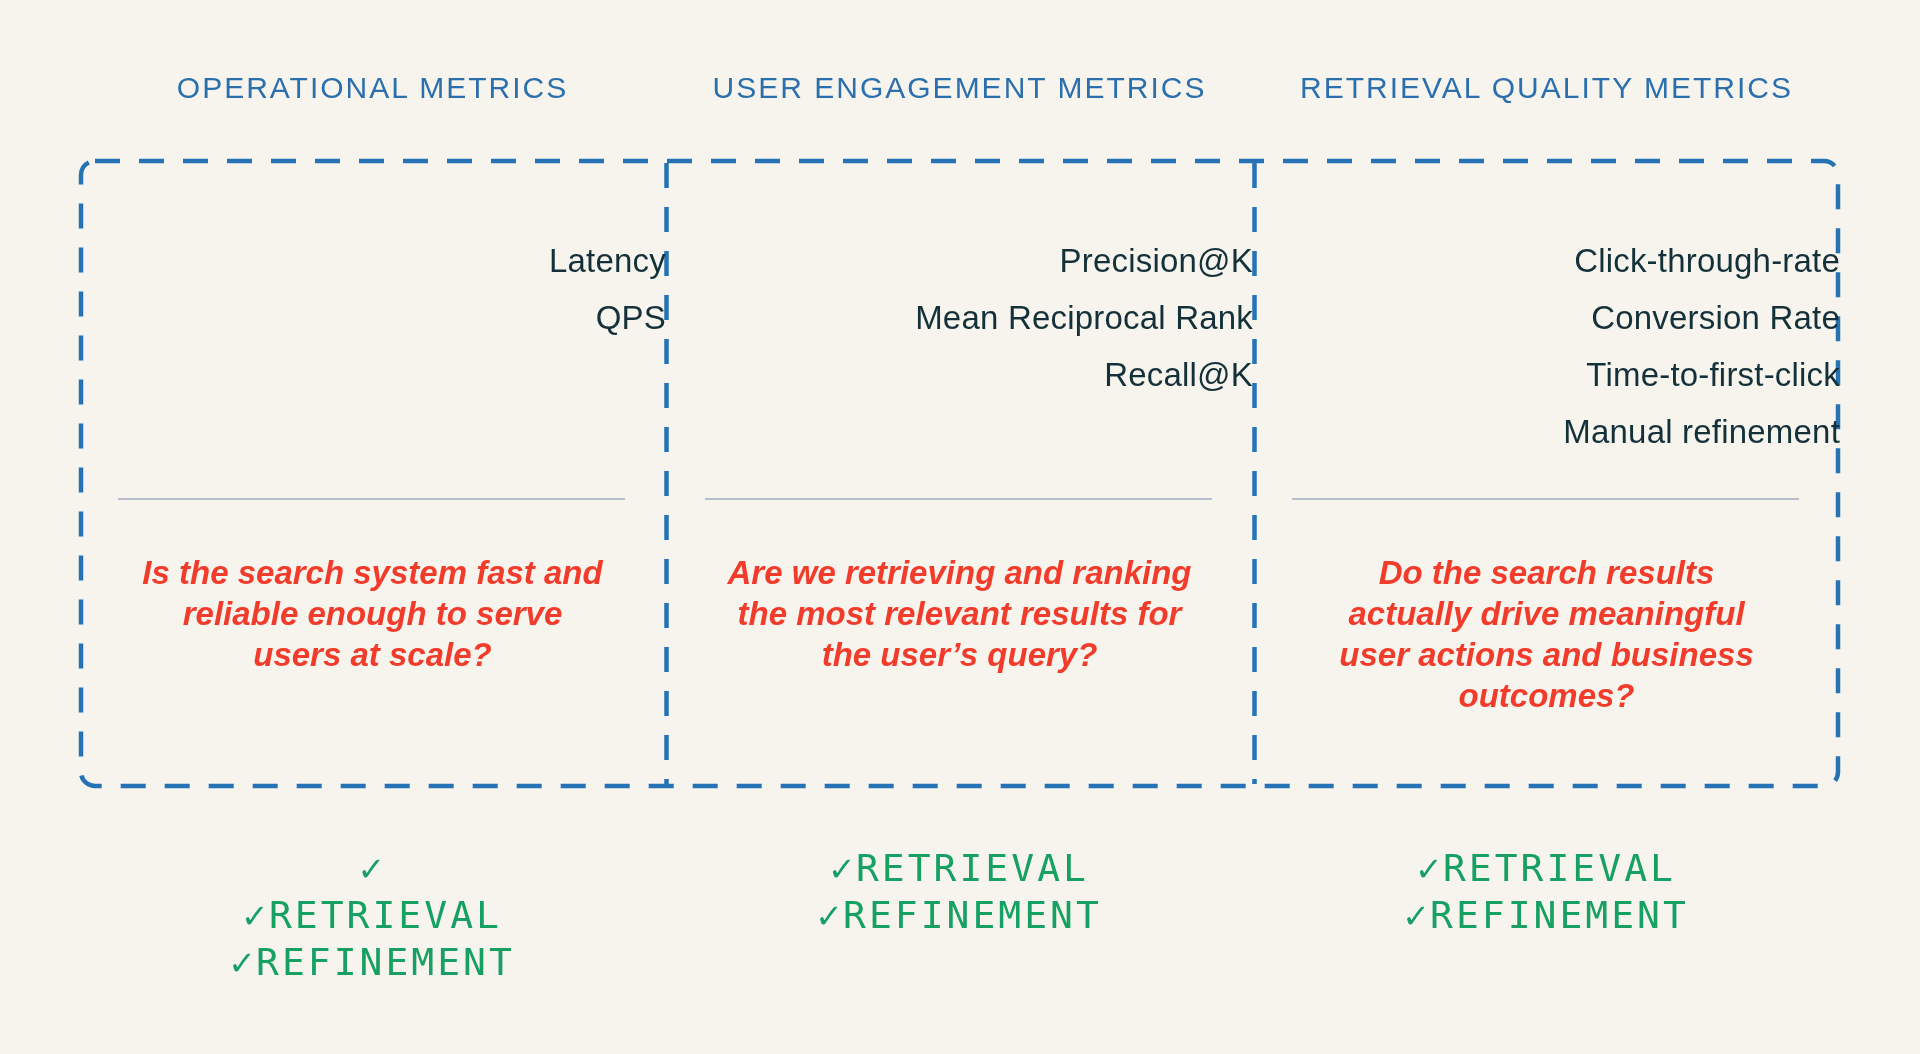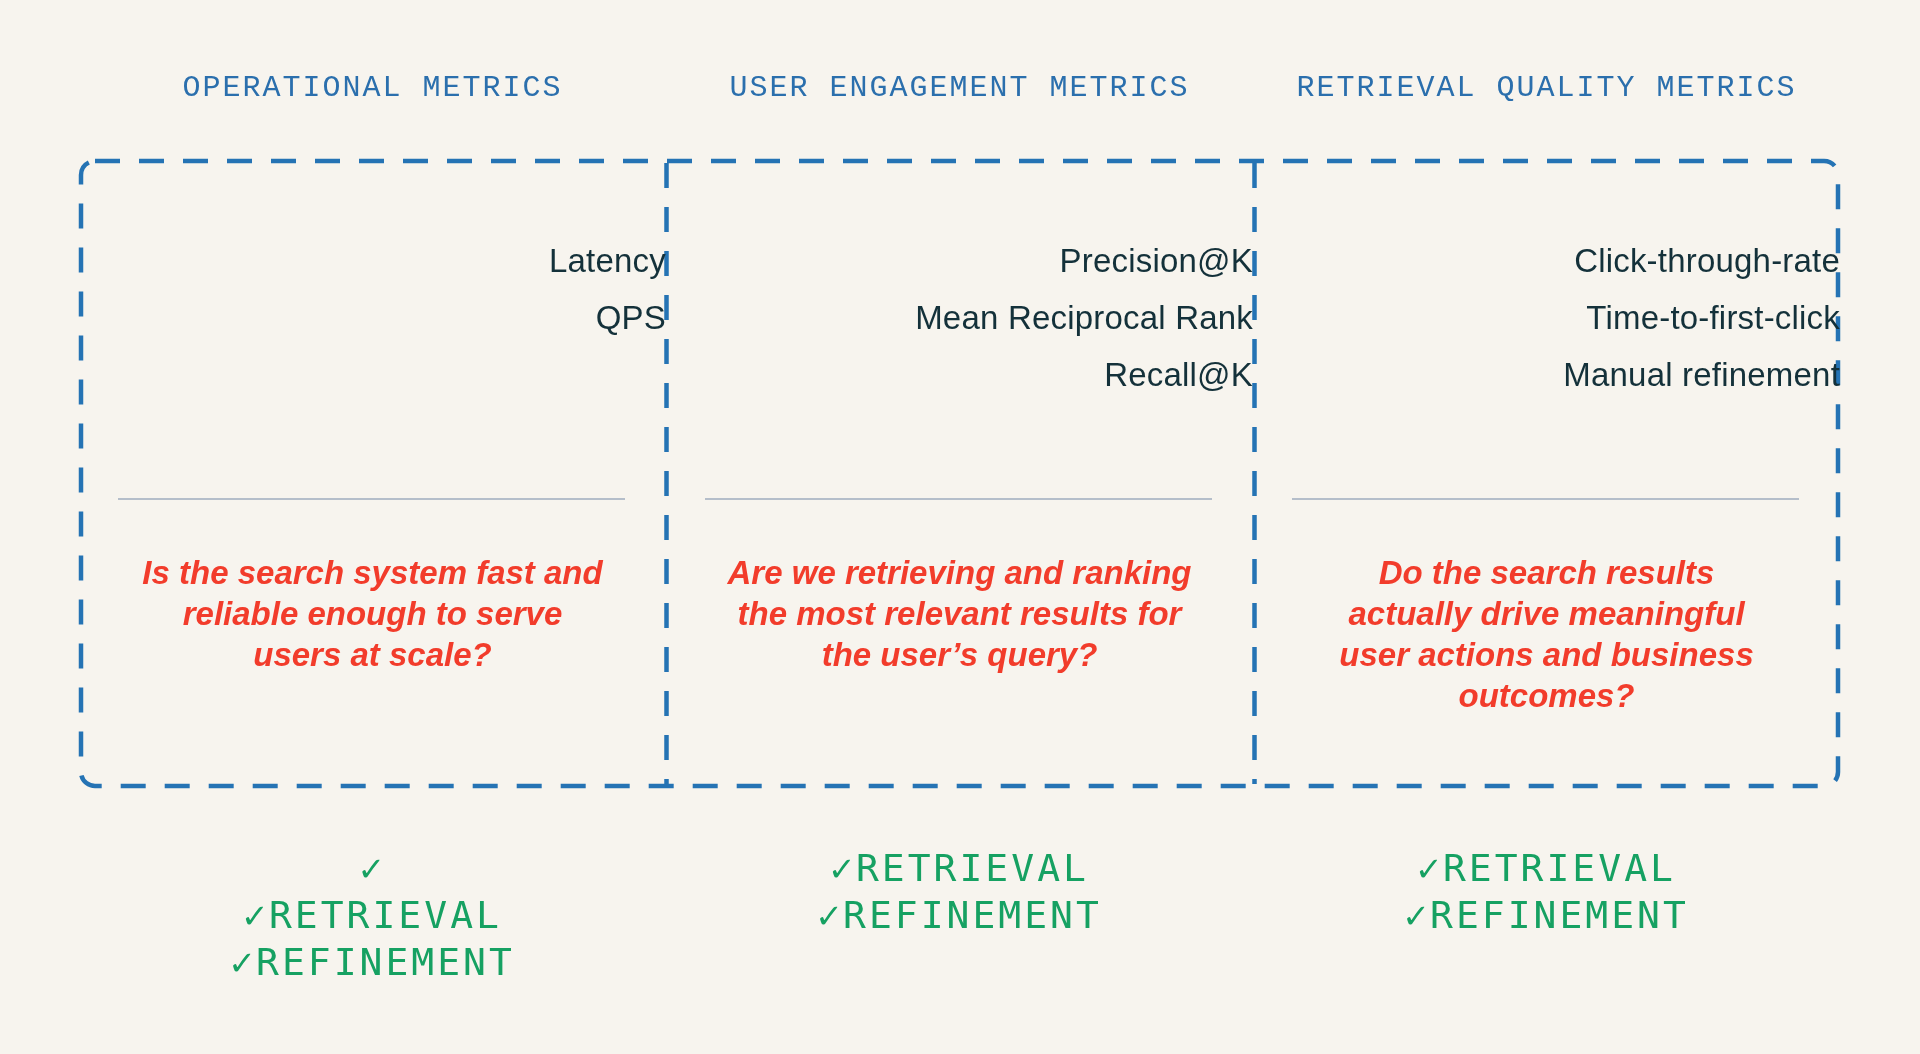--- a/index.html
+++ b/index.html
@@ -14,21 +14,21 @@
   
   .frame-svg{position:absolute;left:0;top:0;width:1920px;height:1054px;pointer-events:none;}
 
   
   .headers{
     position:absolute;left:79px;top:66px;width:1761px;height:44px;
     display:flex;
   }
   .header-cell{
     flex:1 1 0;display:flex;align-items:center;justify-content:center;
-    font-family:Liberation Mono, monospace;
+    font-family:Liberation Sans, sans-serif;
     font-size:30px;letter-spacing:2px;color:#2B6FAD;white-space:nowrap;
   }
 
   
   .grid{
     position:absolute;left:79px;top:159px;width:1761px;height:629px;
     display:flex;
   }
   .col{flex:1 1 0;position:relative;}
 
@@ -112,20 +112,21 @@
         </div>
       <div class="divider"></div>
       <div class="question">
         <p class="question-text">Are we retrieving and ranking the most relevant results for the user’s query?</p>
       </div>
     </div>
 
     <div class="col">
       <div class="metrics">
           <div class="metric-item">Click-through-rate</div>
+          <div class="metric-item">Conversion Rate</div>
           <div class="metric-item">Time-to-first-click</div>
           <div class="metric-item">Manual refinement</div>
         </div>
       <div class="divider"></div>
       <div class="question">
         <p class="question-text">Do the search results actually drive meaningful user actions and business outcomes?</p>
       </div>
     </div>
 
   </div>

